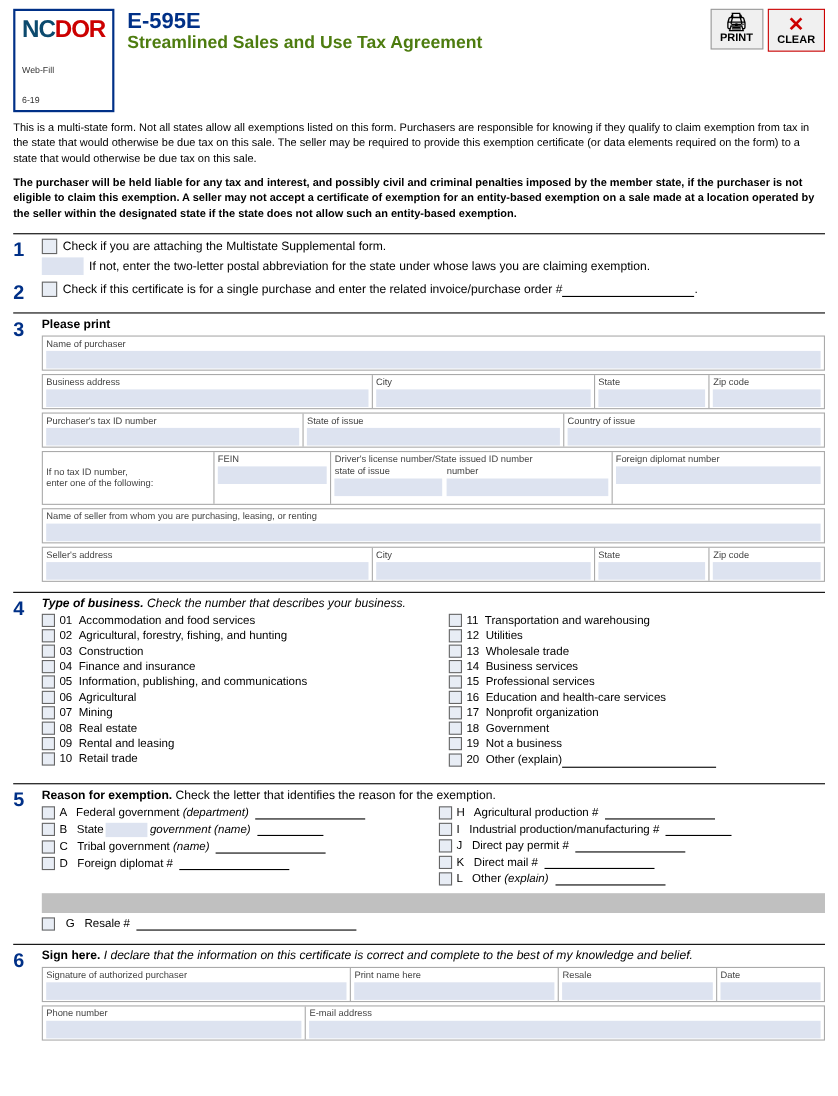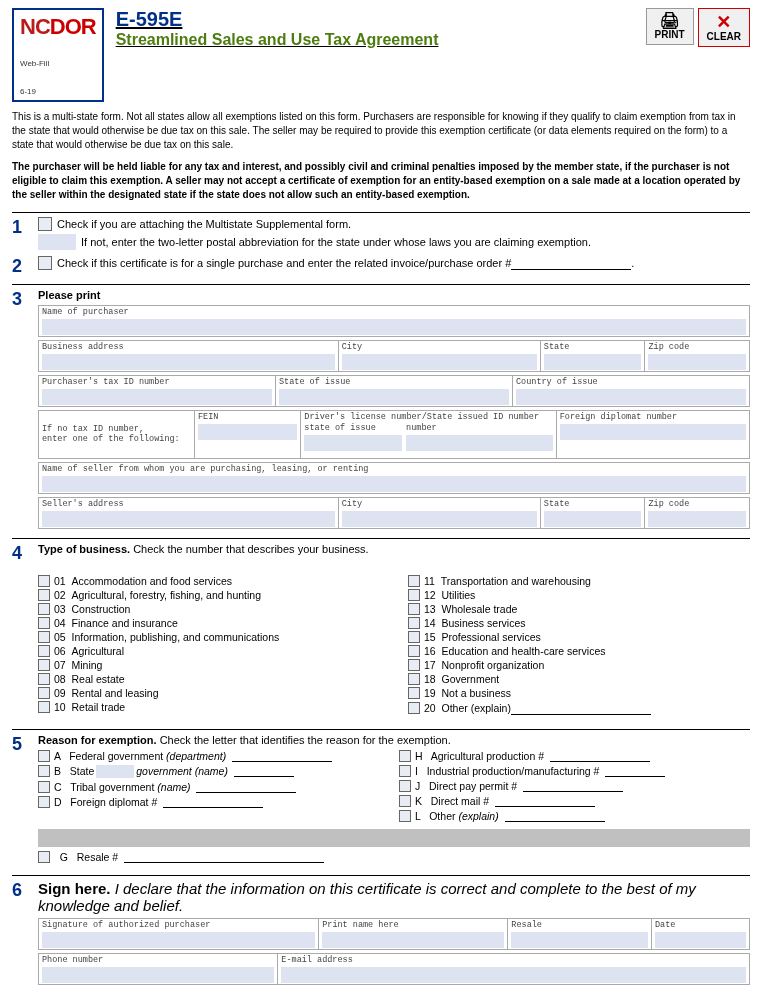--- a/index.html
+++ b/index.html
@@ -20,38 +20,37 @@
     }
     .ncdor-logo {
       border: 2px solid #003087;
       padding: 4px 6px;
       margin-right: 12px;
       min-width: 70px;
     }
     .ncdor-logo .nc {
       font-size: 22px;
       font-weight: 900;
-      color: #b91c1c;
+      color: #0c4a6e;
       letter-spacing: -1px;
     }
     .ncdor-logo .dor {
       font-size: 22px;
       font-weight: 900;
       color: #c00;
       letter-spacing: -1px;
     }
     .ncdor-logo .webfill {
       font-size: 8px;
       color: #333;
       display: block;
       margin-top: 19px;
     }
     .header-title {
       flex: 1;
-      text-decoration: underline;
     }
     .header-title h1 {
       font-size: 20px;
       font-weight: bold;
       color: #003087;
     }
     .header-title h2 {
       font-size: 16px;
       font-weight: bold;
       color: #4d7c0f;
@@ -160,36 +159,36 @@
       position: relative;
     }
     .form-cell:last-child {
       border-right: none;
     }
     .cell-label {
       font-size: 8.5px;
       color: #444;
       display: block;
       margin-bottom: 1px;
-      font-family: Liberation Mono, monospace;
     }
     .cell-value {
       background: #dde3f0;
       min-height: 16px;
       display: block;
       margin-top: 2px;
     }
     hr.divider {
       border: none;
       border-top: 1px solid #000;
       margin: 4px 0;
     }
     .section4-header {
       font-size: 11px;
-      margin-bottom: 20px;
+      margin-bottom: 3px;
+      font-style: italic;
     }
     .section4-header strong {
       font-weight: bold;
     }
     .business-grid {
       display: flex;
       gap: 28px;
       margin-bottom: 6px;
     }
     .business-col {
@@ -252,21 +251,21 @@
     .resale-row {
       display: flex;
       align-items: flex-start;
       font-size: 10.5px;
       margin-bottom: 6px;
     }
     .section6 {
       margin-top: 4px;
     }
     .section6-header {
-      font-size: 15px;
+      font-size: 11px;
       margin-bottom: 4px;
     }
     .section1-state-row {
       display: flex;
       align-items: center;
       margin-top: 2px;
     }
     .two-letter-box {
       width: 38px;
       height: 16px;

